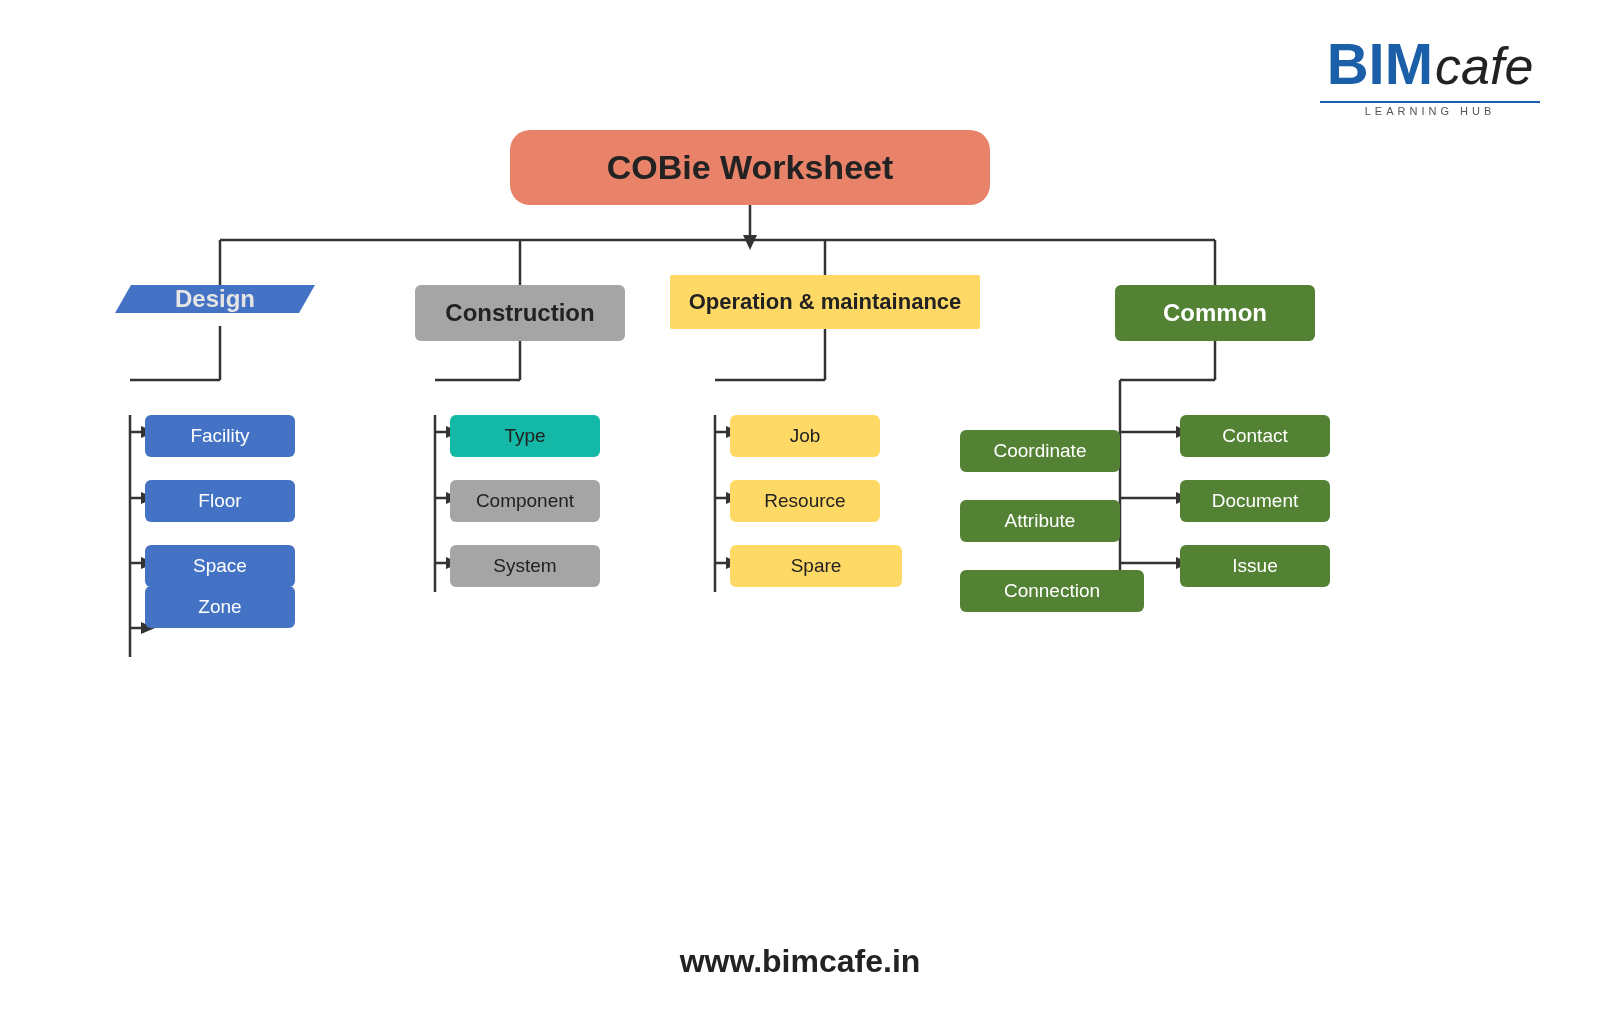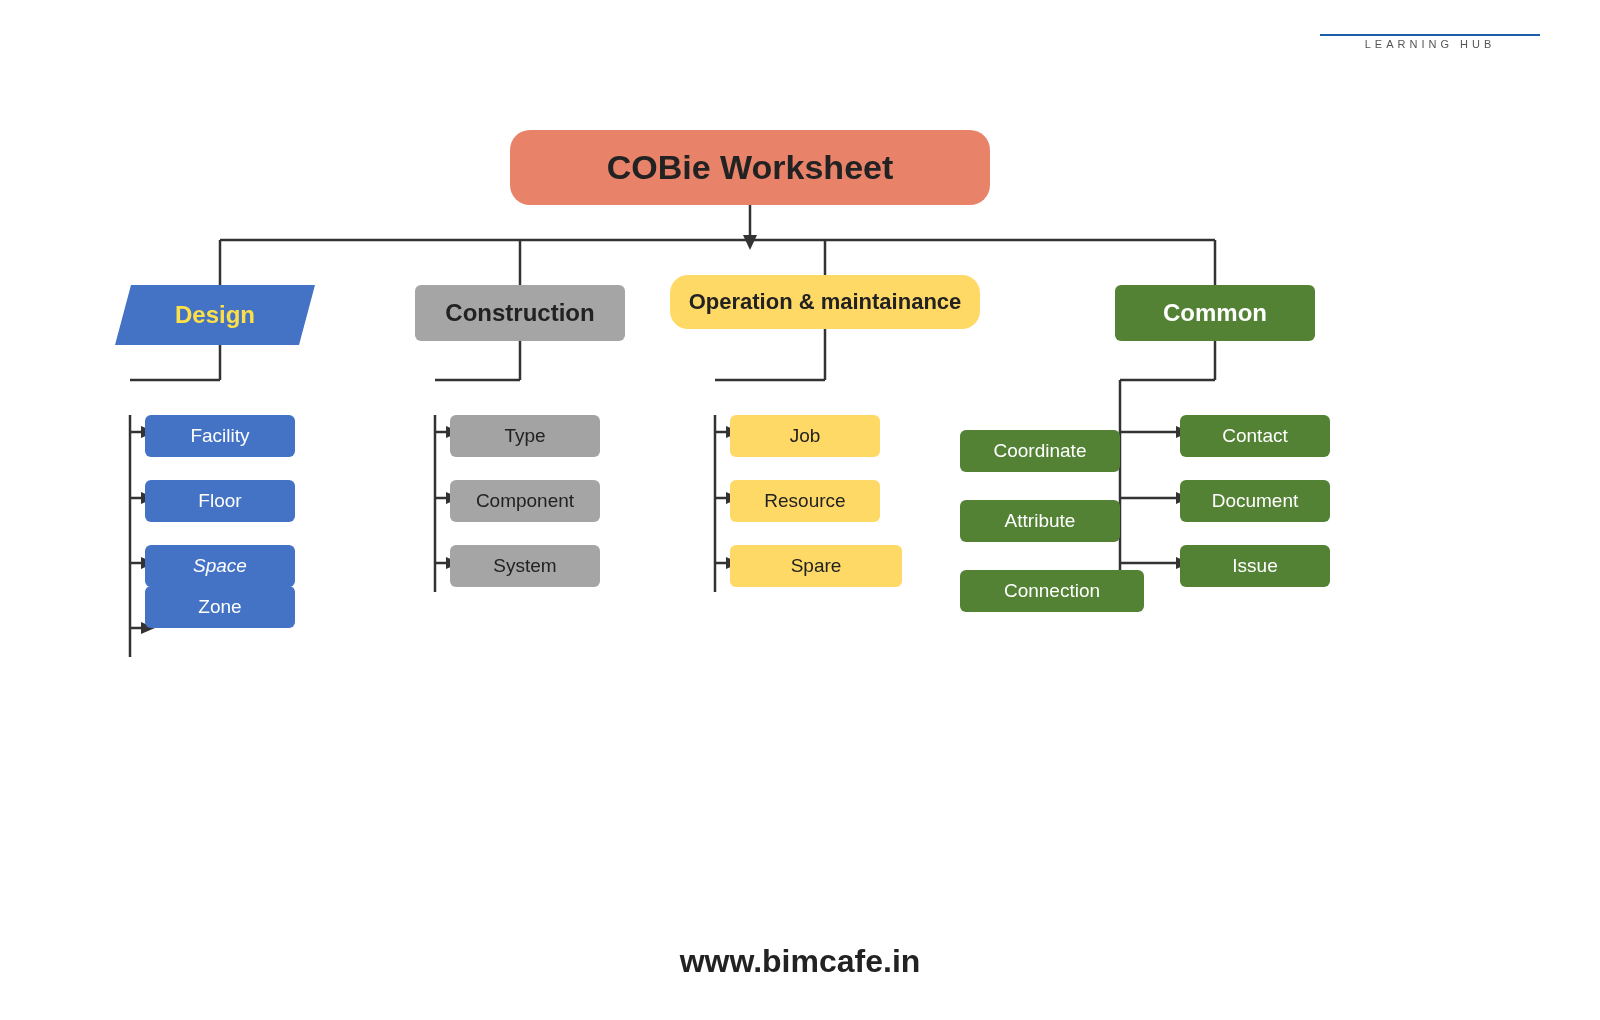--- a/index.html
+++ b/index.html
@@ -96,24 +96,24 @@
       font-weight: 700;
       color: #222;
       padding: 18px 55px;
       left: 450px;
       top: 10px;
       width: 480px;
     }
 
     .node-design {
       background: #4472c4;
-      color: #fde047;
+      color: #e5e5e5;
       font-size: 24px;
       font-weight: 700;
-      padding: 16px 30px;
+      padding: 0 30px;
       clip-path: polygon(8% 0%, 100% 0%, 92% 100%, 0% 100%);
       left: 55px;
       top: 165px;
       width: 200px;
     }
 
     .node-construction {
       background: #a5a5a5;
       color: #222;
       font-size: 24px;
@@ -124,46 +124,46 @@
       top: 165px;
       width: 210px;
     }
 
     .node-operation {
       background: #ffd966;
       color: #222;
       font-size: 22px;
       font-weight: 600;
       padding: 14px 18px;
-      border-radius: 18px;
+      border-radius: 2px;
       left: 610px;
       top: 155px;
       width: 310px;
     }
 
     .node-common {
       background: #548235;
       color: white;
       font-size: 24px;
       font-weight: 600;
       padding: 14px 30px;
       border-radius: 6px;
       left: 1055px;
       top: 165px;
       width: 200px;
     }
 
     
     .node-facility { background:#4472c4;color:white;font-size:19px;font-weight:500;padding:10px 18px;border-radius:6px;left:85px;top:295px;width:150px; }
     .node-floor { background:#4472c4;color:white;font-size:19px;font-weight:500;padding:10px 18px;border-radius:6px;left:85px;top:360px;width:150px; }
-    .node-space { background:#4472c4;color:white;font-size:19px;font-weight:500;padding:10px 18px;border-radius:6px;left:85px;top:425px;width:150px;font-style:italic; }
+    .node-space { background:#4472c4;color:white;font-size:19px;font-weight:500;padding:10px 18px;border-radius:6px;left:85px;top:425px;width:150px; }
     .node-zone { background:#4472c4;color:white;font-size:19px;font-weight:500;padding:10px 18px;border-radius:6px;left:85px;top:466px;width:150px; }
 
     
-    .node-type { background:#a3a3a3;color:#222;font-size:19px;font-weight:500;padding:10px 18px;border-radius:6px;left:390px;top:295px;width:150px; }
+    .node-type { background:#14b8a6;color:#222;font-size:19px;font-weight:500;padding:10px 18px;border-radius:6px;left:390px;top:295px;width:150px; }
     .node-component { background:#a5a5a5;color:#222;font-size:19px;font-weight:500;padding:10px 18px;border-radius:6px;left:390px;top:360px;width:150px; }
     .node-system { background:#a5a5a5;color:#222;font-size:19px;font-weight:500;padding:10px 18px;border-radius:6px;left:390px;top:425px;width:150px; }
 
     
     .node-job { background:#ffd966;color:#222;font-size:19px;font-weight:500;padding:10px 0;border-radius:6px;left:670px;top:295px;width:150px; }
     .node-resource { background:#ffd966;color:#222;font-size:19px;font-weight:500;padding:10px 18px;border-radius:6px;left:670px;top:360px;width:150px; }
     .node-spare { background:#ffd966;color:#222;font-size:19px;font-weight:500;padding:10px 18px;border-radius:6px;left:670px;top:425px;width:172px; }
 
     
     .node-coordinate { background:#548235;color:white;font-size:19px;font-weight:500;padding:10px 18px;border-radius:6px;left:900px;top:310px;width:160px; }
@@ -174,20 +174,24 @@
     .node-contact { background:#548235;color:white;font-size:19px;font-weight:500;padding:10px 18px;border-radius:6px;left:1120px;top:295px;width:150px; }
     .node-document { background:#548235;color:white;font-size:19px;font-weight:500;padding:10px 18px;border-radius:6px;left:1120px;top:360px;width:150px; }
     .node-issue { background:#548235;color:white;font-size:19px;font-weight:500;padding:10px 18px;border-radius:6px;left:1120px;top:425px;width:150px;text-align:center; }
   </style>
 </head>
 <body>
 
 <div class="page">
 
   <div class="logo">
+    <div style="display:flex;align-items:baseline;gap:2px;">
+      <span class="logo-bim">BIM</span>
+      <span class="logo-cafe">cafe</span>
+    </div>
     <div class="logo-line"></div>
     <div class="logo-subtitle">LEARNING HUB</div>
   </div>
 
   <div class="diagram-container">
 
     <svg class="diagram-svg" xmlns="http://www.w3.org/2000/svg">
 
       <line x1="690" y1="68" x2="690" y2="120" stroke="#333" stroke-width="2.5"></line>
 

